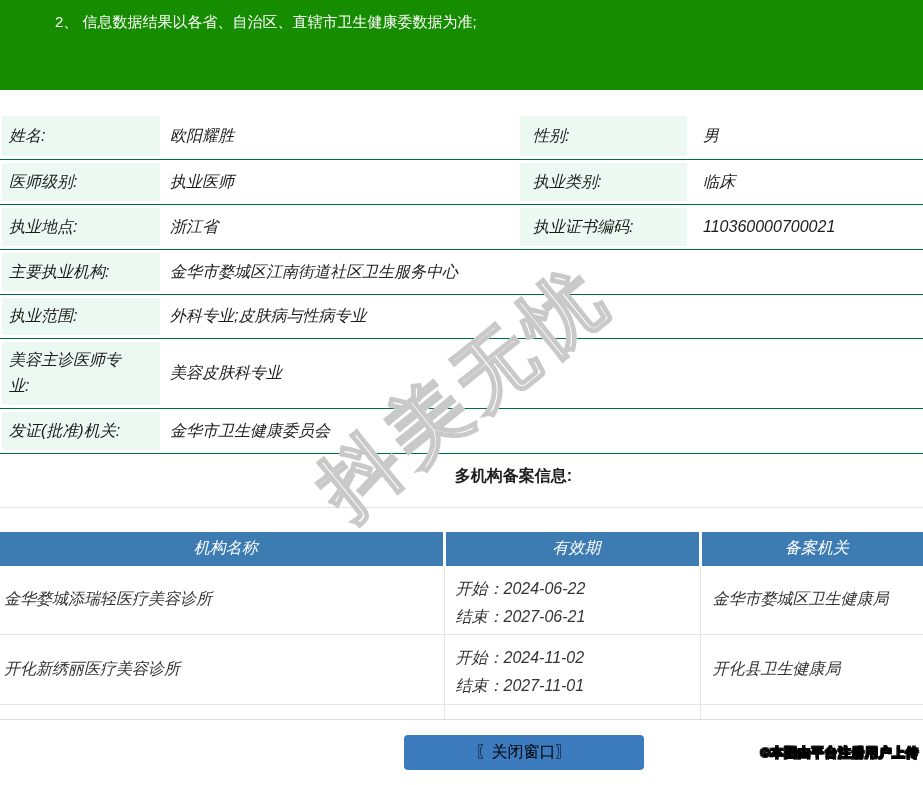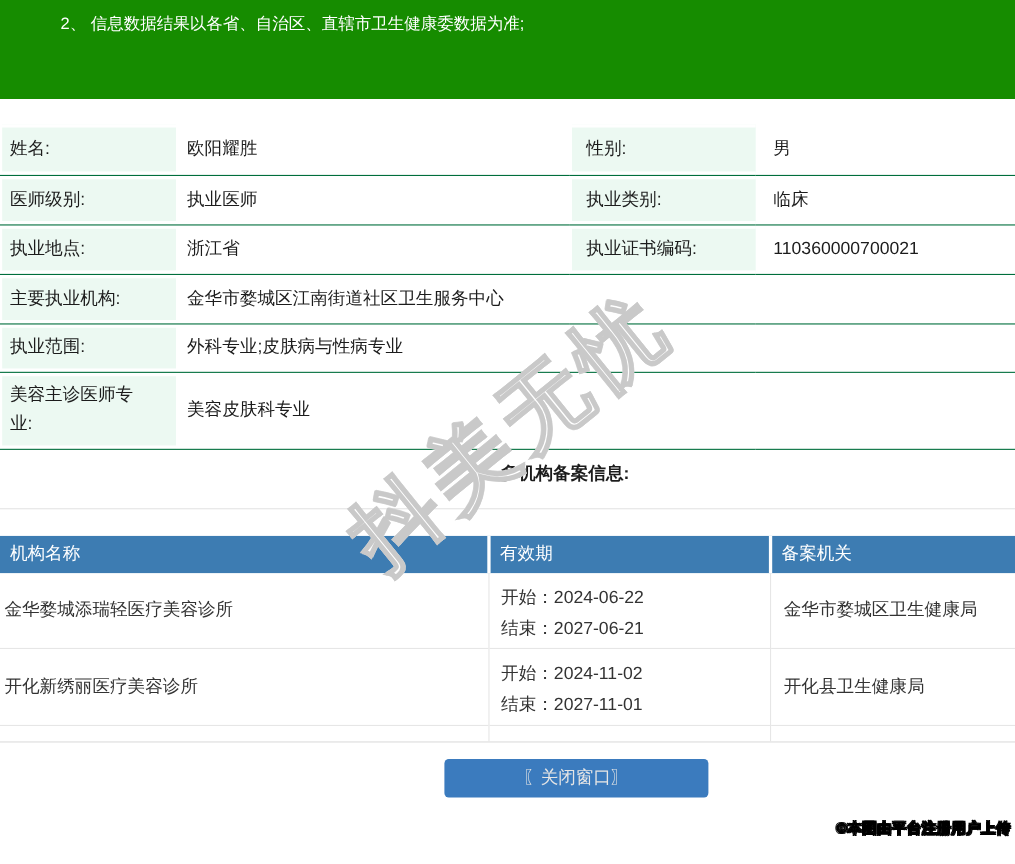--- a/index.html
+++ b/index.html
@@ -11,21 +11,21 @@
 
   
   .notice {
     background:#168c00; height:90px; padding:8px 10px 0 55px;
     color:#fff; font-size:15px;
   }
   .notice .line { line-height:27px; white-space:nowrap; }
   .notice .seg-bold { font-weight:bold; }
 
   
-  table { border-collapse:collapse; table-layout:fixed; }
+  table { border-collapse:collapse; table-layout:fixed;font-style:italic; }
   .t1 { width:923px; margin-top:23px; font-size:16px; }
   .t1 tr { border-bottom:1px solid #006e3c; }
   .t1 td { vertical-align:middle; overflow:hidden; line-height:26px; }
   .t1 .lbl {
     background:#ecf9f2; padding:0 26px 0 9px;
     box-shadow: inset 0 3px 0 #fff, inset 0 -3px 0 #fff, inset 2px 0 0 #fff;
   }
   .t1 td.l2 { padding-left:15px; }
   .t1 .v1 { padding-left:10px; }
   .t1 .v2 { padding-left:16px; }
@@ -36,35 +36,35 @@
     margin-top:12px; height:20px; line-height:20px; text-align:center;
     font-weight:bold; font-size:16px; position:relative; left:52px;
   }
   .hr-light { margin-top:21px; border-top:1px solid #e4e4e4; height:0; }
 
   
   .t2wrap { margin-top:24px; height:188px; overflow:hidden; border-bottom:1px solid #dcdcdc; }
   .t2 { width:923px; font-size:16px; color:#333; }
   .t2 th {
     background:#3d7cb2; color:#fff; font-weight:normal; height:34px;
-    text-align:left; padding-left:9px; font-size:16px;margin-top:37px;
+    text-align:center; padding-left:9px; font-size:16px;margin-top:37px;
   }
   .t2 th + th { border-left:3px solid #fff; }
   .t2 tbody tr { border-bottom:1px solid #e6e6e6; }
   .t2 tbody td { border-left:1px solid #e6e6e6; }
   .t2 tbody td:first-child { border-left:none; }
   .t2 .cname { padding-left:4px; vertical-align:middle;margin-top:24px; }
   .t2 .cdates { padding:9px 0 0 11px; vertical-align:top; line-height:28px;margin-top:32px; }
   .t2 .cauth { padding-left:12px; vertical-align:middle; }
   .rh69{height:69px}.rh70{height:70px}
 
   
   .btnrow { margin-top:15px; text-align:center; position:relative; left:62px; }
   .btn {
-    width:240px; height:35px; background:#3b7bbe; color:#e5e5e5; font-size:16px;
+    width:240px; height:35px; background:#3b7bbe; color:#000000; font-size:16px;
     border:none; border-radius:4px; cursor:pointer; font-family:inherit;
   }
 
   
   .watermark {
     position:absolute; left:465px; top:393px; z-index:5; pointer-events:none;
     transform:translate(-50%,-50%) rotate(-39deg);
     font-size:78px; font-weight:bold; letter-spacing:8px; white-space:nowrap;
     color:#fff; -webkit-text-stroke:2px #c9c9c9;
     text-shadow:1px 1px 0 #d4d4d4, -1px -1px 0 #d4d4d4, 1px -1px 0 #d4d4d4, -1px 1px 0 #d4d4d4;
@@ -118,20 +118,24 @@
       <td class="v1 h45" colspan="3">金华市婺城区江南街道社区卫生服务中心</td>
     </tr>
     <tr>
       <td class="lbl h44">执业范围:</td>
       <td class="v1 h44" colspan="3">外科专业;皮肤病与性病专业</td>
     </tr>
     <tr>
       <td class="lbl h70">美容主诊医师专业:</td>
       <td class="v1 h70" colspan="3">美容皮肤科专业</td>
     </tr>
+    <tr>
+      <td class="lbl h45">发证(批准)机关:</td>
+      <td class="v1 h45" colspan="3">金华市卫生健康委员会</td>
+    </tr>
   </tbody>
     </table>
 
   <div class="sect">多机构备案信息:</div>
   <div class="hr-light"></div>
 
   <div class="t2wrap">
     <table class="t2">
       <colgroup>
           <col style="width:444px">

